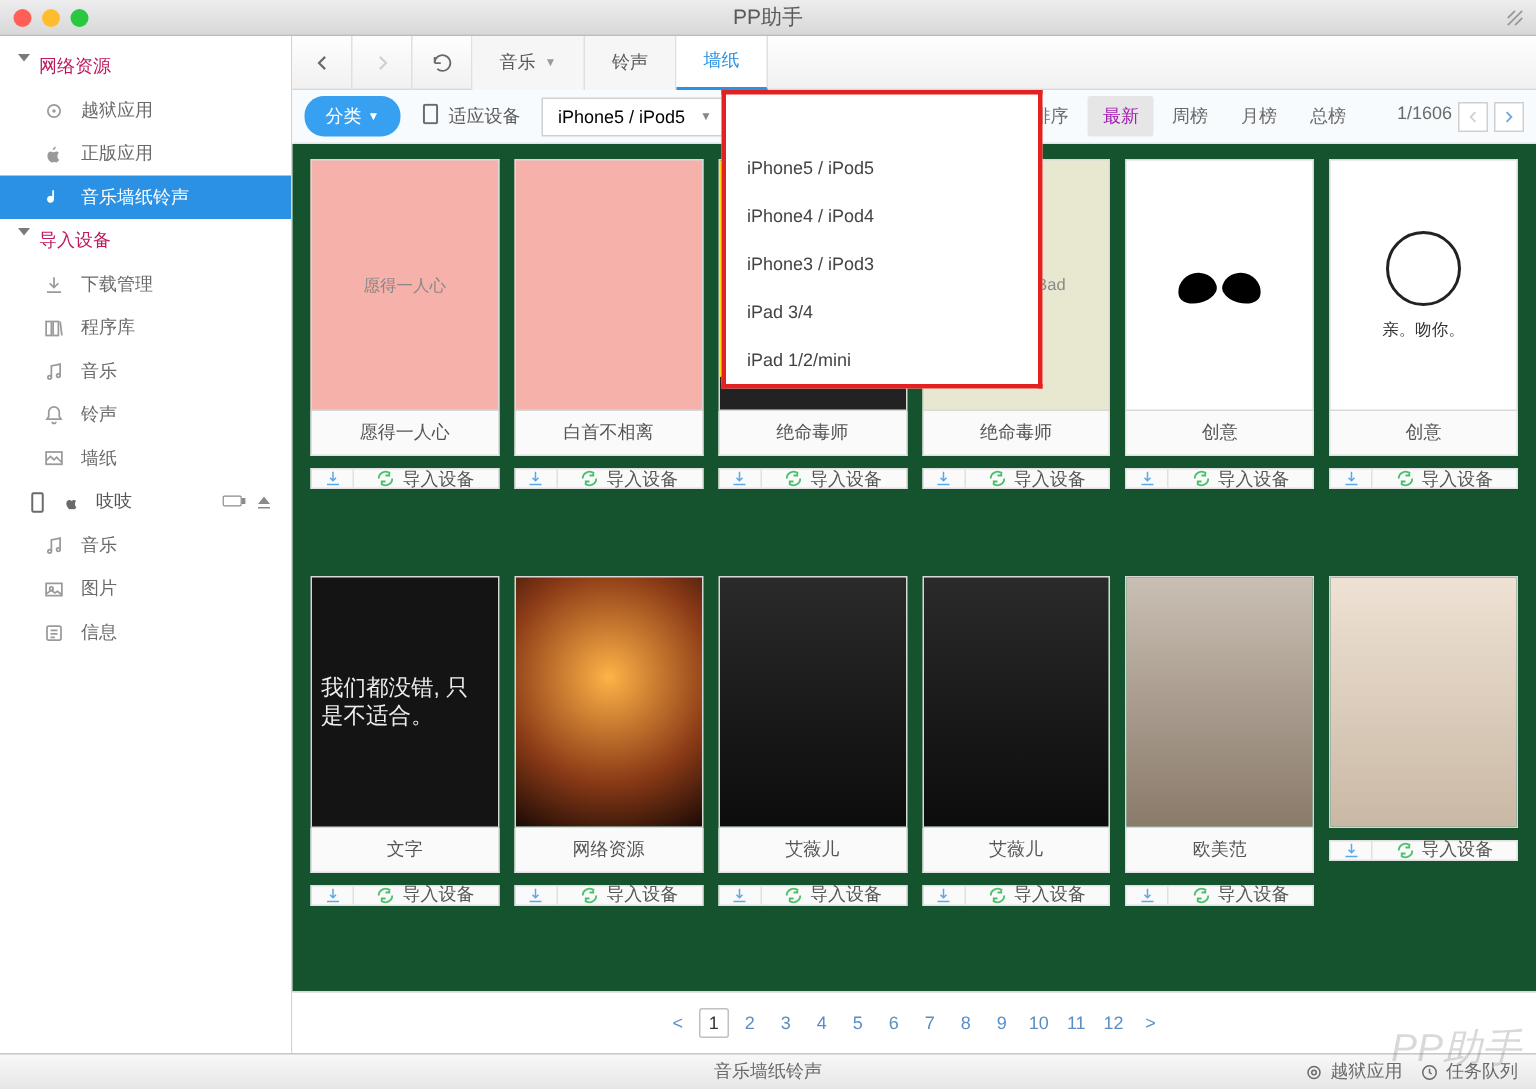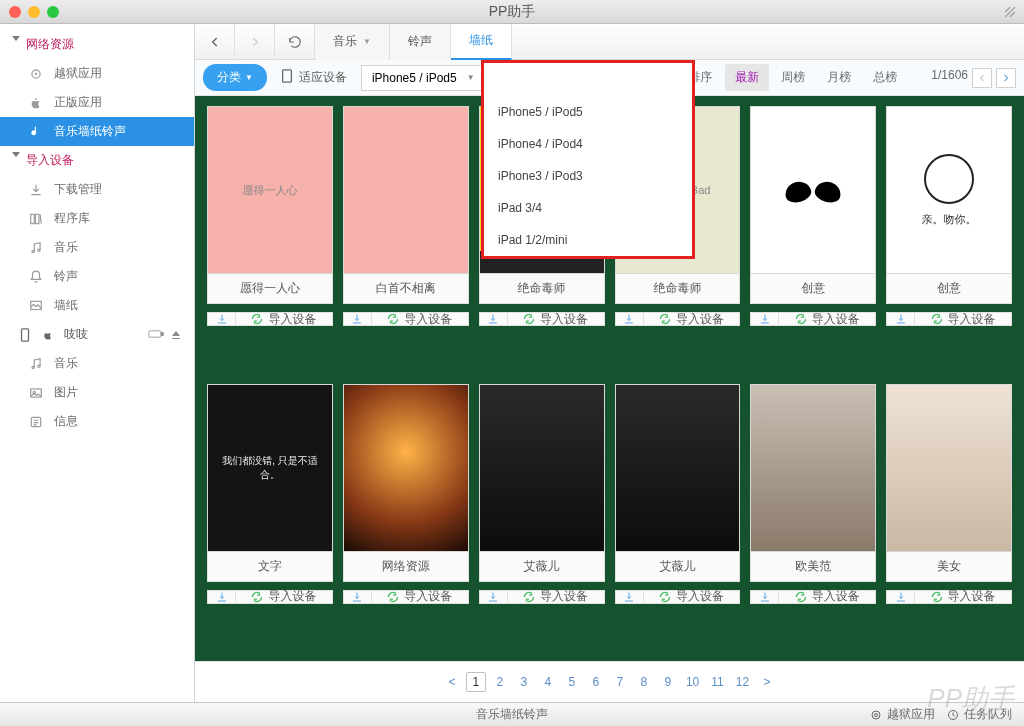--- a/index.html
+++ b/index.html
@@ -424,21 +424,21 @@
       <div class="dl-btn">
               <svg width="12" height="12" viewBox="0 0 24 24" fill="none" stroke="#4ac06a" stroke-width="2.5">
                 <path d="M3 12a9 9 0 0 1 15-6.7M21 12a9 9 0 0 1-15 6.7M17 3v5h-5M7 21v-5h5"></path>
               </svg>
               <span>导入设备</span>
             </div>
     </div>
         </div>
         <div class="card">
     <div class="thumb th-dark">
-            <div style="padding:6px;text-align:center;font-size:10px">我们都没错, 只是不适合。</div>
+            <div style="padding:6px;text-align:left;font-size:15px">我们都没错, 只是不适合。</div>
           </div>
     <div class="caption">文字</div>
     <div class="import-row">
       <div class="dl-ic">
               <svg width="12" height="12" viewBox="0 0 24 24" fill="none" stroke="#5aa8e8" stroke-width="2">
                 <path d="M12 3v12m-4-4 4 4 4-4M4 20h16"></path>
               </svg>
             </div>
       <div class="dl-btn">
               <svg width="12" height="12" viewBox="0 0 24 24" fill="none" stroke="#4ac06a" stroke-width="2.5">
@@ -511,21 +511,20 @@
       <div class="dl-btn">
               <svg width="12" height="12" viewBox="0 0 24 24" fill="none" stroke="#4ac06a" stroke-width="2.5">
                 <path d="M3 12a9 9 0 0 1 15-6.7M21 12a9 9 0 0 1-15 6.7M17 3v5h-5M7 21v-5h5"></path>
               </svg>
               <span>导入设备</span>
             </div>
     </div>
         </div>
         <div class="card">
     <div class="thumb th-girl"></div>
-    <div class="caption">美女</div>
     <div class="import-row">
       <div class="dl-ic">
               <svg width="12" height="12" viewBox="0 0 24 24" fill="none" stroke="#5aa8e8" stroke-width="2">
                 <path d="M12 3v12m-4-4 4 4 4-4M4 20h16"></path>
               </svg>
             </div>
       <div class="dl-btn">
               <svg width="12" height="12" viewBox="0 0 24 24" fill="none" stroke="#4ac06a" stroke-width="2.5">
                 <path d="M3 12a9 9 0 0 1 15-6.7M21 12a9 9 0 0 1-15 6.7M17 3v5h-5M7 21v-5h5"></path>
               </svg>

